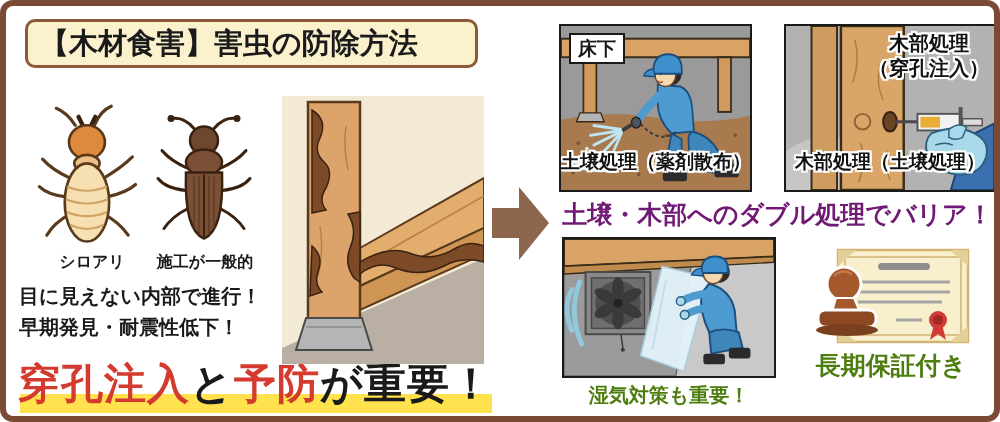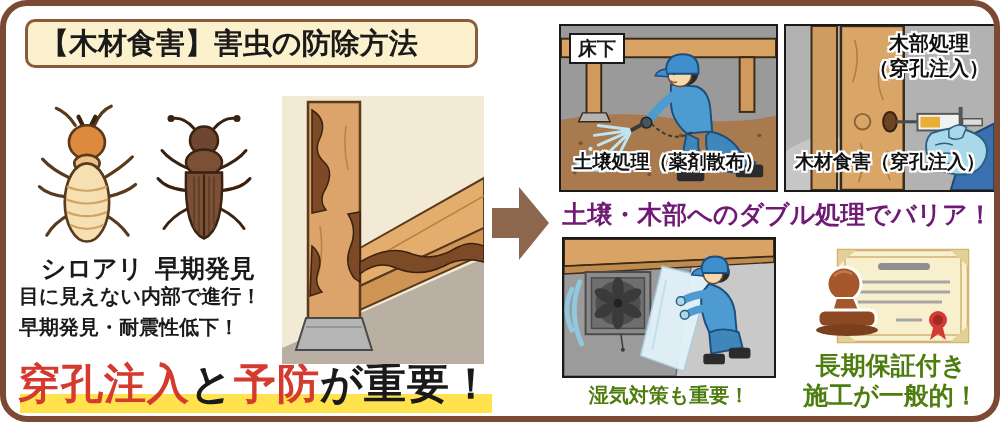--- a/index.html
+++ b/index.html
@@ -1,28 +1,28 @@
 <!DOCTYPE html>
 <html><head>
 <meta charset="utf-8">
 <style>
   html,body{margin:0;padding:0;background:#ffffff;}
   .frame{
     position:relative;width:1000px;height:422px;box-sizing:border-box;
-    border:6px solid #7b4a35;border-radius:27px;background:#ffffff;overflow:hidden;
+    border:6px solid #7b4a35;border-radius:13px;background:#ffffff;overflow:hidden;
     font-family:"DejaVu Sans","Liberation Sans",sans-serif;
   }
   .title-box{
     position:absolute;left:19px;top:13px;width:453px;height:49px;box-sizing:border-box;
     background:#fbf2cd;border:3px solid #8a5a3b;border-radius:10px;
     display:flex;align-items:center;padding-left:12px;
     font-size:29px;font-weight:900;color:#1a1a1a;white-space:nowrap;letter-spacing:0;
   }
   .abs{position:absolute;}
-  .pest-label{position:absolute;top:246px;font-size:25px;font-weight:900;color:#1a1a1a;text-align:center;white-space:nowrap;}
+  .pest-label{position:absolute;top:246px;font-size:16px;font-weight:900;color:#1a1a1a;text-align:center;white-space:nowrap;}
   .warning{position:absolute;left:13px;top:275px;font-size:20px;line-height:31px;font-weight:900;color:#1a1a1a;white-space:nowrap;}
   .slogan-highlight{position:absolute;left:14px;top:388px;width:472px;height:19px;background:#ffe24d;}
   .slogan{position:absolute;left:12px;top:350px;font-size:42px;font-weight:900;letter-spacing:1px;white-space:nowrap;}
   .slogan .red{color:#d43a2e;}
   .slogan .blk{color:#1a1a1a;}
   .panel{position:absolute;box-sizing:border-box;border:2px solid #1a1a1a;background:#b2b2b2;overflow:hidden;}
   .panel svg{display:block;width:100%;height:100%;}
   .corner-label{
     position:absolute;left:8px;top:7px;background:#ffffff;border:2px solid #1a1a1a;
     padding:0 7px;font-size:19px;font-weight:900;color:#1a1a1a;line-height:27px;white-space:nowrap;
@@ -89,21 +89,21 @@
     <path d="M50 64 V126" stroke="#3a2210" stroke-width="2"></path>
     <g stroke="#5d3b26" stroke-width="1.5" fill="none">
       <path d="M40 66 V118"></path>
         <path d="M45 66 V123"></path>
         <path d="M55 66 V123"></path>
         <path d="M60 66 V118"></path>
     </g>
   </svg>
 
   <div class="pest-label" style="left:30px;width:112px;">シロアリ</div>
-  <div class="pest-label" style="left:140px;width:118px;">早期発見</div>
+  <div class="pest-label" style="left:140px;width:118px;">施工が一般的</div>
 
   <div class="warning">
     <div>目に見えない内部で進行！</div>
     <div>早期発見・耐震性低下！</div>
   </div>
 
   <div class="slogan-highlight"></div>
   <div class="slogan"><span class="red">穿孔注入</span><span class="blk">と</span><span class="red">予防</span><span class="blk">が重要！</span></div>
 
   <svg class="abs" style="left:276px;top:90px;" width="202" height="268" viewBox="0 0 202 268">
@@ -119,21 +119,21 @@
     <path d="M30 150 q12 10 6 26 q-4 12 4 20 l-12 4 z" fill="#7c4a26" stroke="#3a2210" stroke-width="1.5"></path>
     <path d="M78 166 q30 -18 52 -8 q22 8 44 -6 q14 -8 28 -2 l0 16 q-22 -6 -40 4 q-24 12 -48 2 q-18 -8 -36 6 z" fill="#7c4a26" stroke="#3a2210" stroke-width="1.5"></path>
     <polygon points="14,254 90,254 80,222 24,222" fill="#b5b5b5" stroke="#4a4a4a" stroke-width="2"></polygon>
     <line x1="24" y1="231" x2="80" y2="231" stroke="#8d8d8d" stroke-width="1.5"></line>
   </svg>
 
   <svg class="abs" style="left:486px;top:181px;" width="57" height="73" viewBox="0 0 57 73">
     <polygon points="0,21 27,21 27,0 57,36 27,73 27,51 0,51" fill="#8d674d"></polygon>
   </svg>
 
-  <div class="panel" style="left:553px;top:18px;width:219px;height:168px;text-decoration:underline;">
+  <div class="panel" style="left:553px;top:18px;width:193px;height:168px;text-decoration:underline;">
     <svg viewBox="0 0 219 168" preserveAspectRatio="none">
       <rect width="219" height="168" fill="#9a9a9a"></rect>
       <path d="M0 96 Q60 86 110 94 Q170 102 219 92 L219 168 L0 168 Z" fill="#a87a4e"></path>
       <g fill="#7c5230">
         <circle cx="20" cy="120" r="2"></circle>
           <circle cx="48" cy="138" r="2.5"></circle>
           <circle cx="90" cy="152" r="2"></circle>
         <circle cx="150" cy="126" r="2"></circle>
           <circle cx="188" cy="148" r="2.5"></circle>
           <circle cx="122" cy="112" r="2"></circle>
@@ -199,21 +199,21 @@
       <g stroke="#2d5f7e" stroke-width="1.5" fill="none">
         <path d="M152 122 q10 -4 18 0"></path>
           <path d="M154 132 q10 -4 18 0"></path>
           <path d="M158 142 q9 -3 16 1"></path>
       </g>
     </svg>
     <div class="wood-label outline">
       <div>木部処理</div>
       <div>（穿孔注入）</div>
     </div>
-    <div class="panel-caption outline">木材食害（穿孔注入）</div>
+    <div class="panel-caption outline">木部処理（土壌処理）</div>
   </div>
 
   <div class="barrier-text">土壌・木部へのダブル処理でバリア！</div>
 
   <div class="panel" style="left:556px;top:231px;width:214px;height:141px;">
     <svg viewBox="0 0 214 141" preserveAspectRatio="none">
       <rect width="214" height="141" fill="#c9c9c9"></rect>
       <polygon points="0,30 130,24 114,141 0,141" fill="#9b9b9b" stroke="#6b6b6b" stroke-width="1.5"></polygon>
       <polygon points="0,0 214,0 214,18 0,28" fill="#d9a365" stroke="#3a2a18" stroke-width="2"></polygon>
       <polygon points="0,28 214,18 214,24 0,36" fill="#c08c4e" stroke="#3a2a18" stroke-width="1.5"></polygon>
@@ -274,16 +274,15 @@
     <g>
       <circle cx="40" cy="38" r="17" fill="#a4582c" stroke="#ffffff" stroke-width="3"></circle>
       <path d="M32 52 L28 66 L56 66 L50 52 Z" fill="#a4582c" stroke="#ffffff" stroke-width="2"></path>
       <rect x="14" y="64" width="58" height="17" rx="7" fill="#8d4a22" stroke="#ffffff" stroke-width="3"></rect>
       <ellipse cx="43" cy="84" rx="31" ry="6" fill="#7a3f1d"></ellipse>
       <path d="M30 30 q8 -8 18 -2" stroke="#c47a4a" stroke-width="2.5" fill="none"></path>
     </g>
   </svg>
   <div class="bottom-caption" style="left:783px;top:345px;width:204px;font-size:25px;line-height:30px;">
     <div>長期保証付き</div>
-    <div>施工が一般的！</div>
   </div>
 
 </div>
 
 </body></html>

